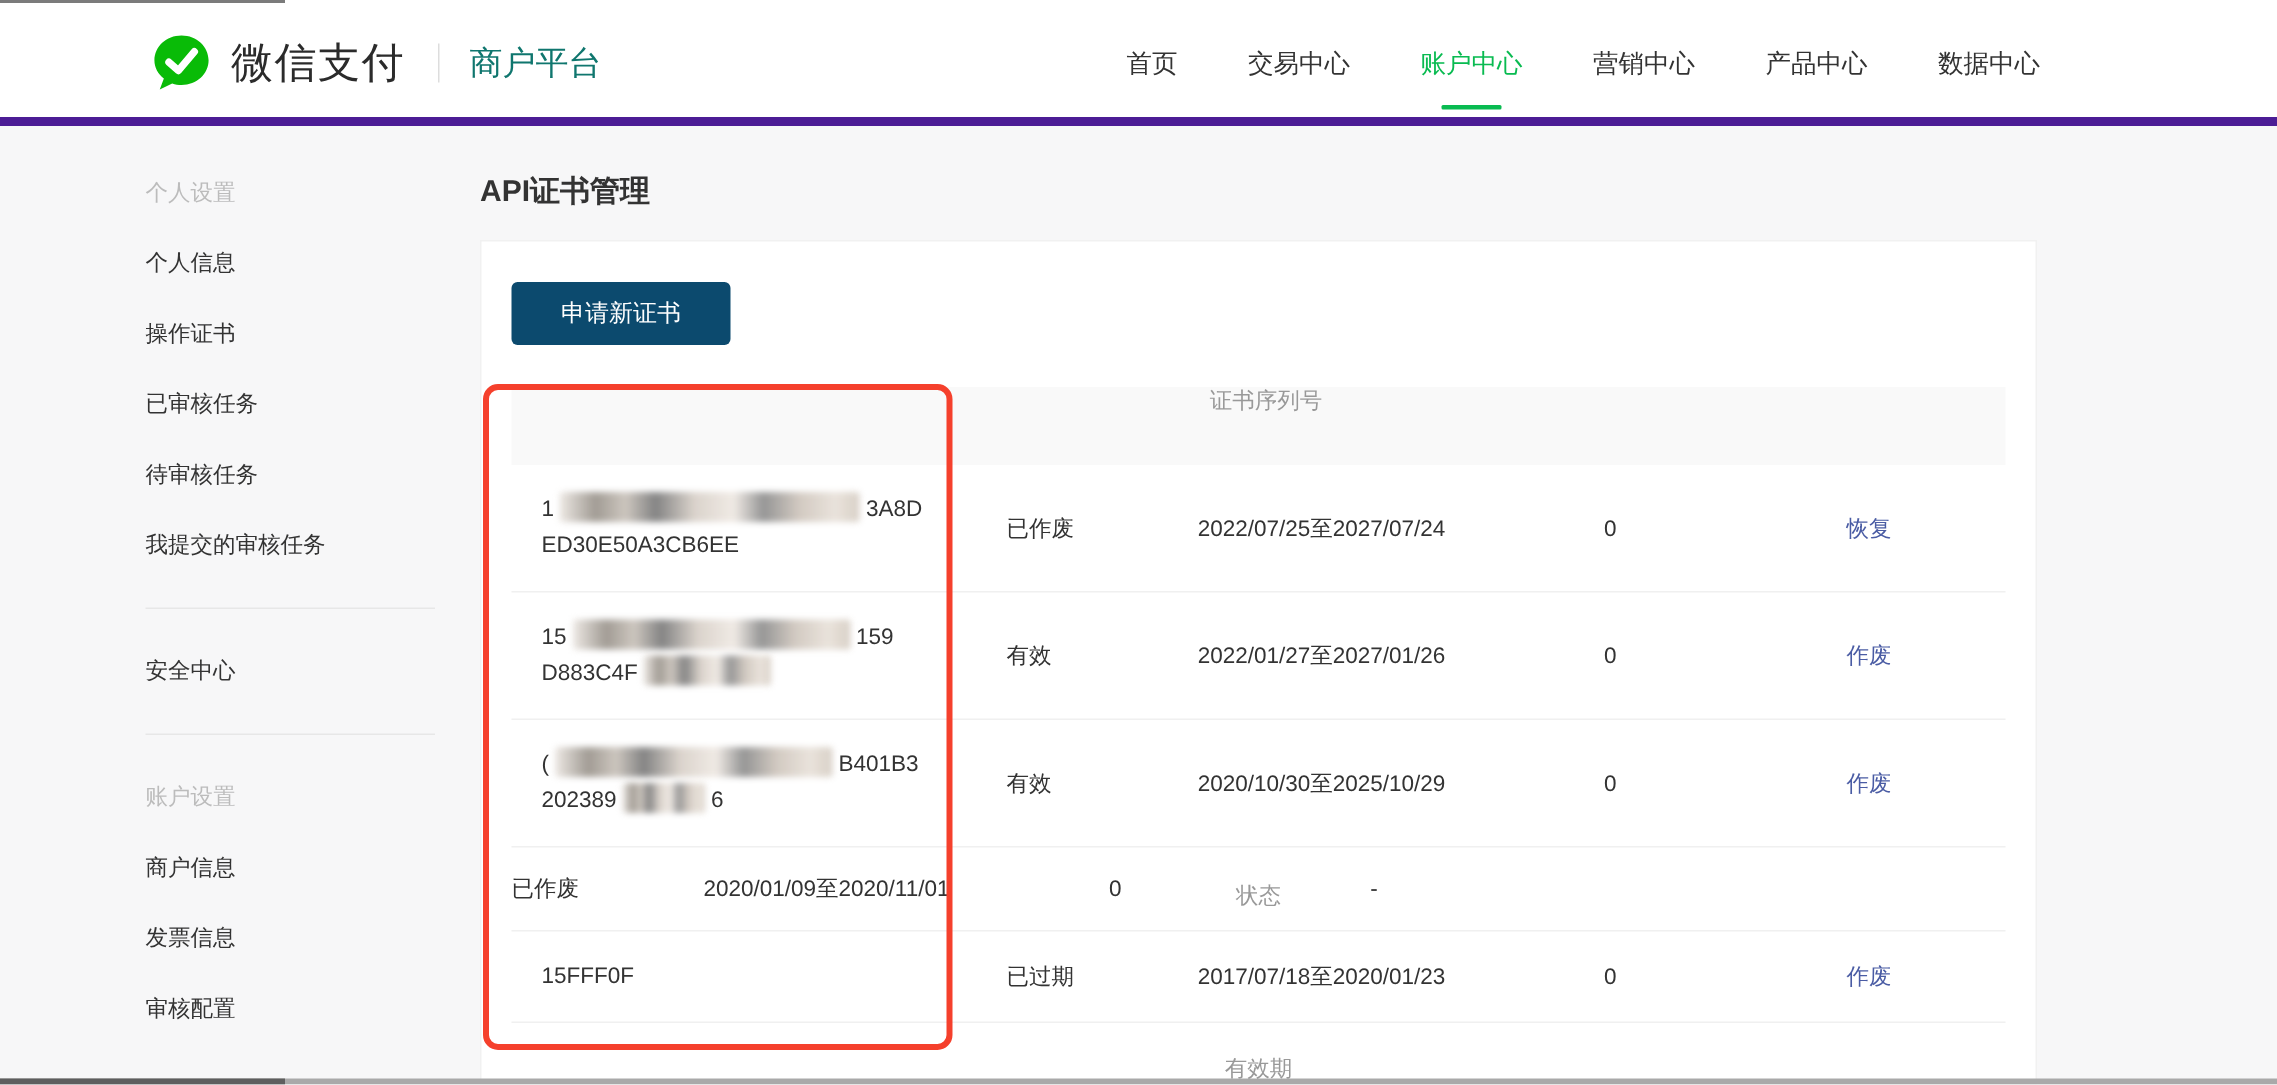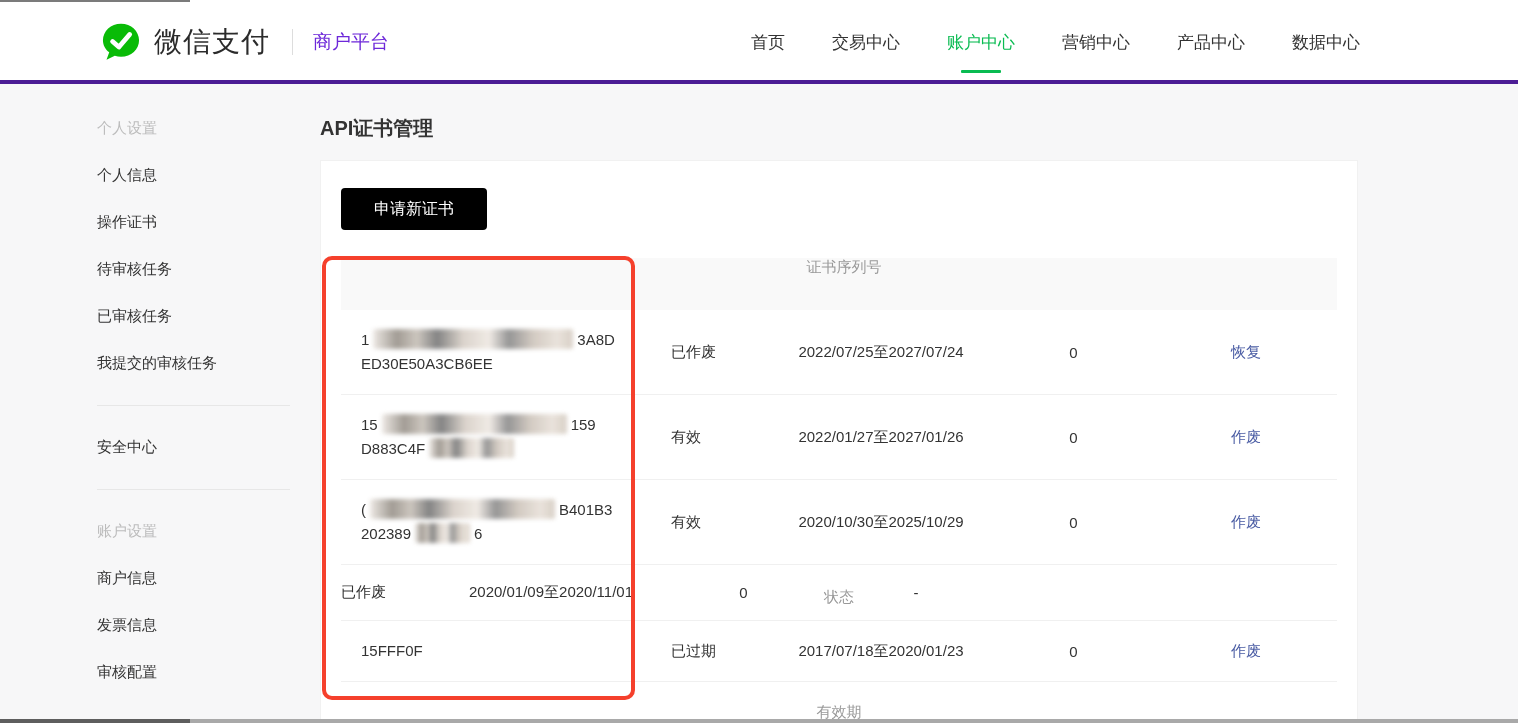--- a/index.html
+++ b/index.html
@@ -4,27 +4,27 @@
 <style>
   * { margin:0; padding:0; box-sizing:border-box; }
   html,body { width:1518px; height:723px; overflow:hidden; }
   body {
     font-family:"Liberation Sans","DejaVu Sans",sans-serif;
     background:#f7f7f8; color:#333; position:relative;
   }
   
   .header {
     position:absolute; left:0; top:0; width:1518px; height:84px;
-    background:#fff; border-bottom:4px solid #4c1d95; z-index:2;
+    background:#fff; border-bottom:6px solid #4c1d95; z-index:2;
   }
   .brand { position:absolute; left:100px; top:0; height:84px; display:flex; align-items:center; }
   .brand-icon { width:42px; height:42px; display:block; }
   .brand-text { font-size:28px; color:#2b2b2b; margin-left:12px; letter-spacing:1px; }
   .brand-sep { width:1px; height:26px; background:#ddd; margin:0 20px 0 22px; }
-  .platform { font-size:19px; color:#6d28d9; }
+  .platform { font-size:22px; color:#0f766e; }
   .top-nav { position:absolute; right:158px; top:0; height:84px; display:flex; align-items:center; gap:47px; }
   .nav-item { font-size:17px; color:#333; cursor:pointer; position:relative; white-space:nowrap; }
   .nav-item.active { color:#09bb51; }
   .nav-item.active::after {
     content:''; position:absolute; left:50%; transform:translateX(-50%);
     bottom:-19px; width:40px; height:3px; background:#09bb51; border-radius:1px;
   }
   
   .sidebar { position:absolute; left:97px; top:84px; width:193px; padding-top:21px; z-index:1; }
   .side-header { height:47px; display:flex; align-items:center; color:#bcbcbc; font-size:15px; }
@@ -94,37 +94,37 @@
       <div class="nav-item">营销中心</div>
       <div class="nav-item">产品中心</div>
       <div class="nav-item">数据中心</div>
     </nav>
 </div>
 
 <aside class="sidebar">
     <div class="side-header">个人设置</div>
     <div class="side-item">个人信息</div>
     <div class="side-item">操作证书</div>
+    <div class="side-item">已审核任务</div>
     <div class="side-item">待审核任务</div>
-    <div class="side-item">已审核任务</div>
     <div class="side-item">我提交的审核任务</div>
     <div class="side-divider"></div>
     <div class="side-item">安全中心</div>
     <div class="side-divider"></div>
     <div class="side-header">账户设置</div>
     <div class="side-item">商户信息</div>
     <div class="side-item">发票信息</div>
     <div class="side-item">审核配置</div>
   </aside>
 
 <main class="main">
   <h1 class="page-title">API证书管理</h1>
   <section class="card">
     <div class="summary-row">
-      <button class="apply-btn" style="background: #000000;">申请新证书</button>
+      <button class="apply-btn" style="background: #0c4a6e;">申请新证书</button>
     </div>
     <div class="table">
       <div class="thead">
           <div class="cell col-serial">证书序列号</div>
           <div class="cell col-status">状态</div>
           <div class="cell col-validity">有效期</div>
           <div class="cell col-usage">昨日使用量</div>
           <div class="cell col-manage">管理</div>
         </div>
       <div>

